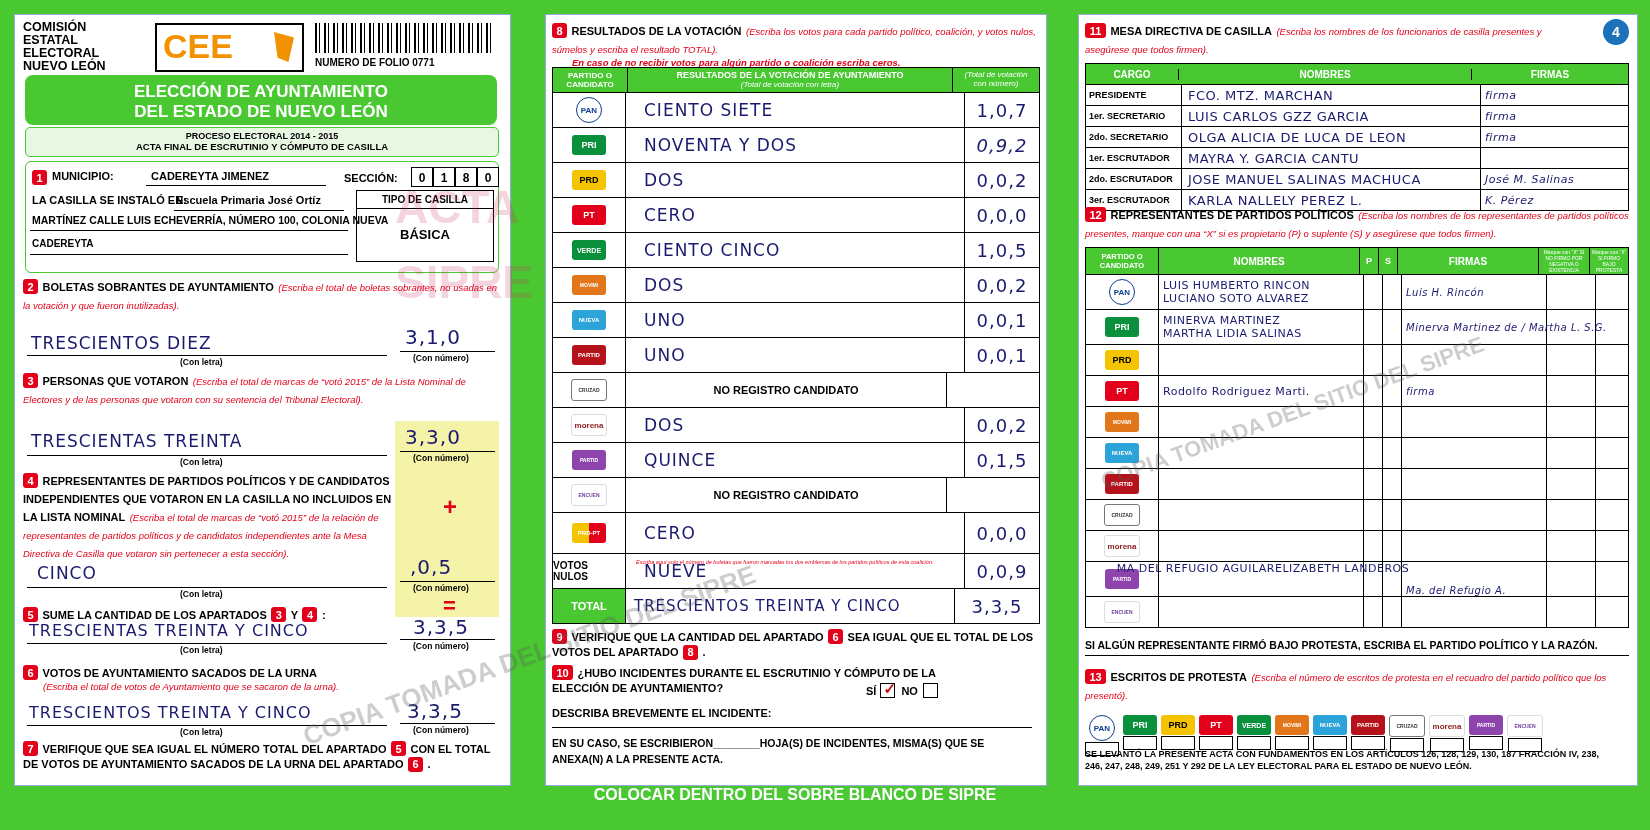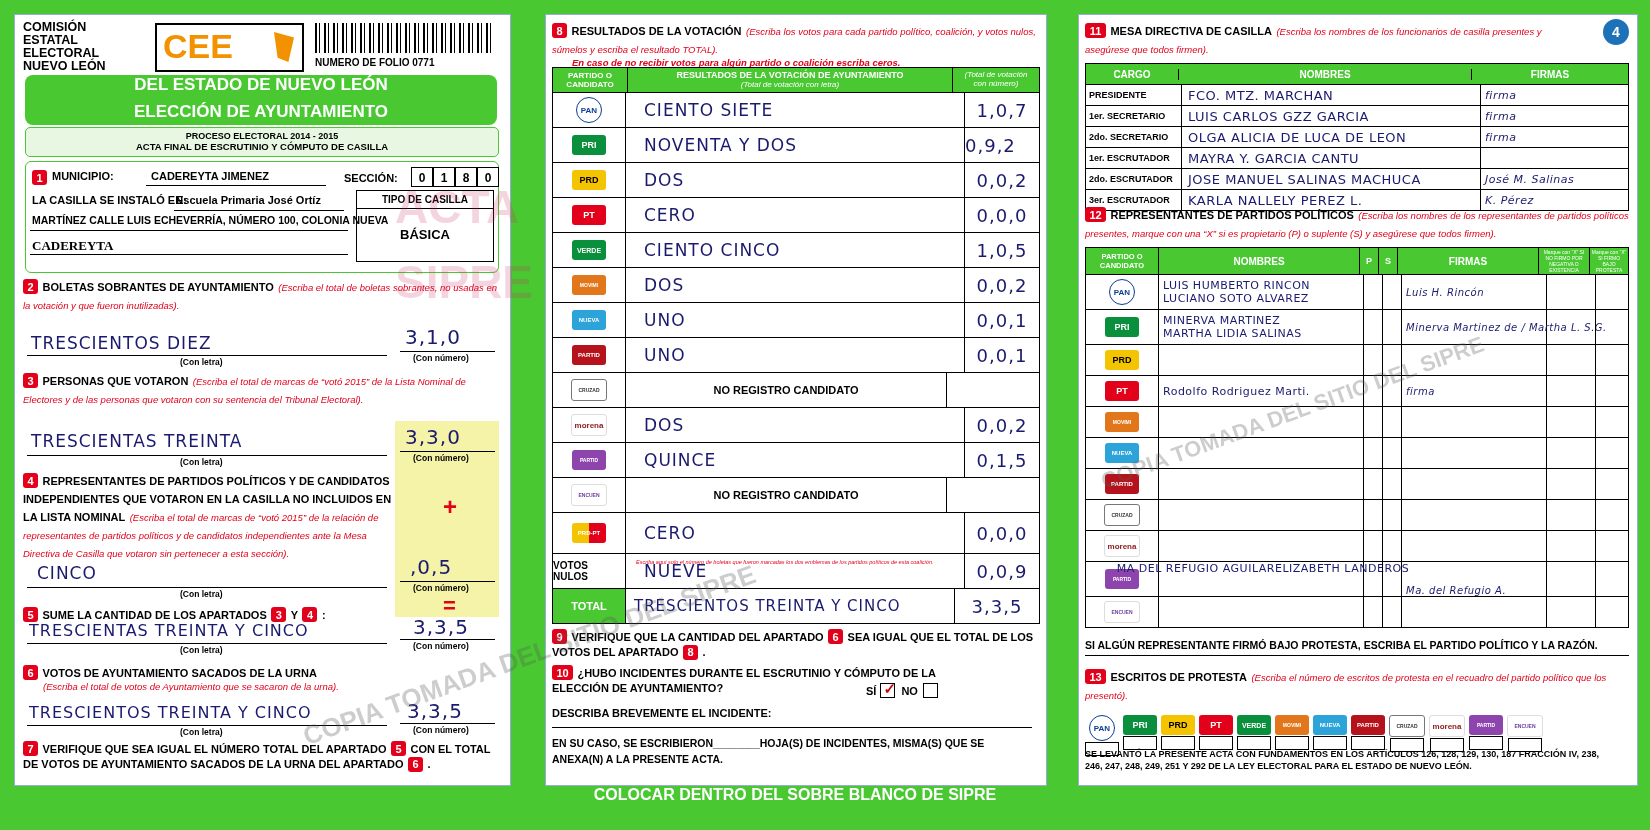--- a/index.html
+++ b/index.html
@@ -37,22 +37,22 @@
       <div class="bold" style="font-size:12.5px;line-height:13px;">NUEVO LEÓN</div>
     </div>
     <div style="position:absolute;left:140px;top:8px;width:145px;height:45px;border:2px solid #000;background:#fff;">
       <div style="position:absolute;left:6px;top:2px;font-size:34px;font-weight:bold;color:#f39200;font-family:'Liberation Sans',sans-serif;">CEE</div>
       <div style="position:absolute;right:8px;top:7px;width:20px;height:30px;background:#f39200;clip-path:polygon(0 0,100% 18%,72% 100%,18% 86%);"></div>
     </div>
     <div style="position:absolute;left:300px;top:8px;width:180px;height:30px;background:repeating-linear-gradient(90deg,#000 0 2px,#fff 2px 4px,#000 4px 5px,#fff 5px 9px);"></div>
     <div class="bold" style="position:absolute;left:300px;top:42px;font-size:10px;">NUMERO DE FOLIO 0771</div>
 
     <div style="position:absolute;left:10px;top:60px;width:472px;height:50px;background:#49c832;border-radius:8px;color:#fff;text-align:center;">
+      <div class="bold" style="font-size:17px;padding-top:7px;">ELECCIÓN DE AYUNTAMIENTO</div>
       <div class="bold" style="font-size:17px;">DEL ESTADO DE NUEVO LEÓN</div>
-      <div class="bold" style="font-size:17px;padding-top:7px;">ELECCIÓN DE AYUNTAMIENTO</div>
     </div>
     <div style="position:absolute;left:10px;top:112px;width:472px;height:28px;background:#e8f7e2;border:1px solid #49c832;border-radius:5px;text-align:center;">
       <div class="bold" style="font-size:9px;padding-top:3px;">PROCESO ELECTORAL 2014 - 2015</div>
       <div class="bold" style="font-size:9.5px;">ACTA FINAL DE ESCRUTINIO Y CÓMPUTO DE CASILLA</div>
     </div>
 
     <div style="position:absolute;left:10px;top:146px;width:472px;height:110px;border:1px solid #49c832;border-radius:6px;">
       <div style="position:absolute;left:6px;top:6px;"><span class="num">1</span></div>
       <div class="bold md" style="position:absolute;left:26px;top:8px;">MUNICIPIO:</div>
       <div class="bold md" style="position:absolute;left:125px;top:8px;">CADEREYTA JIMENEZ</div>
@@ -62,21 +62,21 @@
         <div class="cellbox bold" style="width:22px;height:20px;text-align:center;font-size:12px;line-height:20px;">0</div>
         <div class="cellbox bold" style="width:22px;height:20px;text-align:center;font-size:12px;line-height:20px;">1</div>
         <div class="cellbox bold" style="width:22px;height:20px;text-align:center;font-size:12px;line-height:20px;">8</div>
         <div class="cellbox bold" style="width:22px;height:20px;text-align:center;font-size:12px;line-height:20px;">0</div>
       </div>
       <div class="bold md" style="position:absolute;left:6px;top:32px;">LA CASILLA SE INSTALÓ EN:</div>
       <div class="bold" style="position:absolute;left:150px;top:32px;font-size:11px;">Escuela Primaria José Ortíz</div>
       <div style="position:absolute;left:148px;top:48px;width:170px;border-bottom:1px solid #000;"></div>
       <div class="bold" style="position:absolute;left:6px;top:52px;font-size:10.5px;">MARTÍNEZ CALLE LUIS ECHEVERRÍA, NÚMERO 100, COLONIA NUEVA</div>
       <div style="position:absolute;left:4px;top:68px;width:318px;border-bottom:1px solid #000;"></div>
-      <div class="bold" style="position:absolute;left:6px;top:76px;font-size:13px;font-family:Liberation Serif, serif;">CADEREYTA</div>
+      <div class="bold" style="position:absolute;left:6px;top:76px;font-size:10px;">CADEREYTA</div>
       <div style="position:absolute;left:4px;top:92px;width:318px;border-bottom:1px solid #000;"></div>
 
       <div style="position:absolute;left:330px;top:28px;width:136px;height:70px;border:1px solid #000;">
         <div class="bold" style="font-size:10px;text-align:center;padding-top:3px;border-bottom:1px solid #000;padding-bottom:3px;">TIPO DE CASILLA</div>
         <div class="bold" style="font-size:13px;text-align:center;padding-top:18px;">BÁSICA</div>
       </div>
     </div>
 
     <div style="position:absolute;left:8px;top:262px;width:476px;">
       <span class="num">2</span>
@@ -190,21 +190,21 @@
               <span class="hand" style="font-size:18px;">1,0,7</span>
             </div>
           </div>
           <div style="display: flex; border-right: 1px solid rgb(0, 0, 0); border-bottom: 1px solid rgb(0, 0, 0); border-left: 1px solid rgb(0, 0, 0); border-image: initial; border-top: none; height: 34px;">
             <div style="width:72px;border-right:1px solid #000;display:flex;align-items:center;justify-content:center;">
               <span class="plogo" style="background:#0a8f3c;color:#fff;">PRI</span>
             </div>
             <div style="width:320px;border-right:1px solid #000;display:flex;align-items:center;padding-left:18px;">
               <span class="hand">NOVENTA Y DOS</span>
             </div>
-            <div style="flex:1;display:flex;align-items:center;">
+            <div style="flex:1;display:flex;align-items:center;justify-content:center;font-style:italic;">
               <span class="hand" style="font-size:18px;">0,9,2</span>
             </div>
           </div>
           <div style="display: flex; border-right: 1px solid rgb(0, 0, 0); border-bottom: 1px solid rgb(0, 0, 0); border-left: 1px solid rgb(0, 0, 0); border-image: initial; border-top: none; height: 34px;">
             <div style="width:72px;border-right:1px solid #000;display:flex;align-items:center;justify-content:center;">
               <span class="plogo" style="background:#f5c400;color:#000;">PRD</span>
             </div>
             <div style="width:320px;border-right:1px solid #000;display:flex;align-items:center;padding-left:18px;">
               <span class="hand">DOS</span>
             </div>

